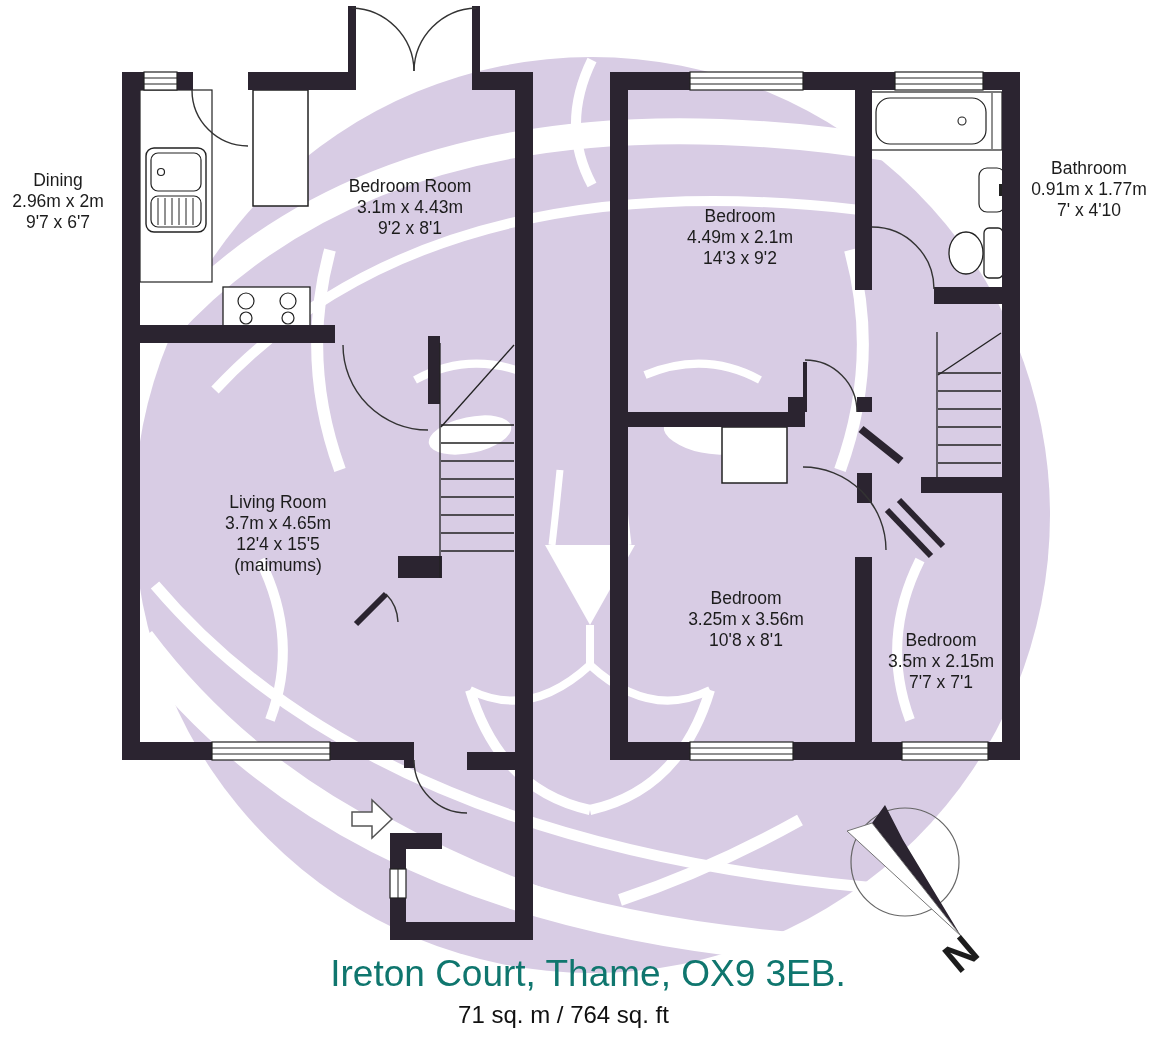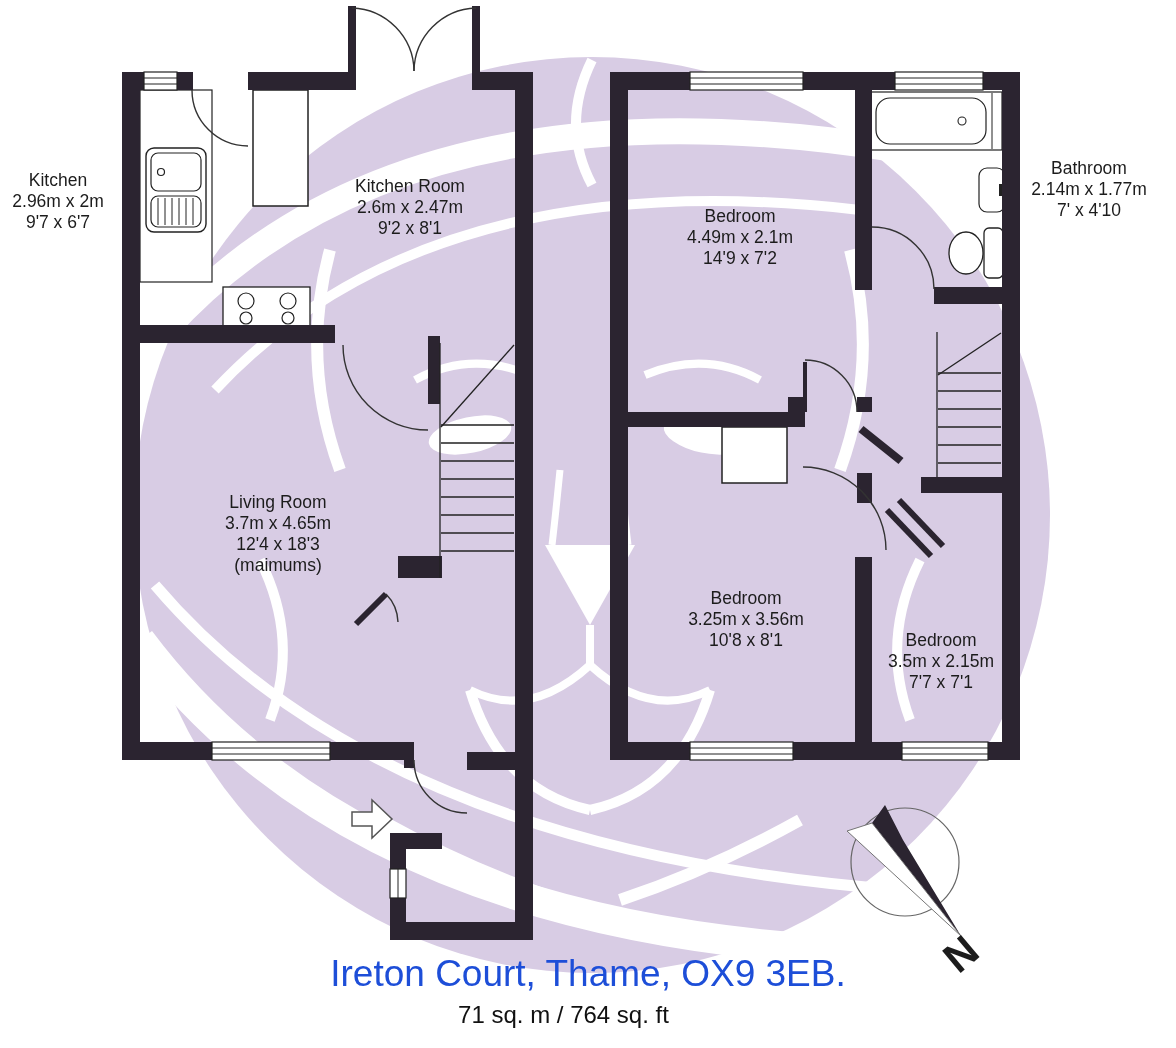--- a/index.html
+++ b/index.html
@@ -3,21 +3,21 @@
 <meta charset="utf-8">
 <style>
   html,body{margin:0;padding:0;background:#fff;}
   #stage{position:relative;width:1176px;height:1048px;background:#fff;overflow:hidden;
          font-family:"Liberation Sans",sans-serif;}
   #plan-svg{position:absolute;left:0;top:0;}
   .room-label{position:absolute;text-align:center;color:#1c1c1c;
               font-size:17.5px;line-height:21px;letter-spacing:0px;}
   .room-label div{white-space:nowrap;}
   #address{position:absolute;left:0;top:953px;width:1176px;text-align:center;
-           font-size:37px;color:#1d4ed8;}
+           font-size:37px;color:#0f766e;}
   #area{position:absolute;left:0;top:1001px;width:1127px;text-align:center;
         font-size:24px;color:#111;}
 </style>
 </head>
 <body>
 
 <div id="stage">
 
 <svg id="plan-svg" width="1176" height="1048" viewBox="0 0 1176 1048">
 
@@ -210,47 +210,47 @@
 
   <g>
     <circle cx="905" cy="862" r="54" fill="none" stroke="#666" stroke-width="1.2"></circle>
     <polygon points="885,805 903,840 961,936 872,823" fill="#2b2430"></polygon>
     <polygon points="872,823 961,936 847,831" fill="#fff" stroke="#666" stroke-width="0.9"></polygon>
     <text transform="translate(970,965) rotate(-40)" text-anchor="middle" font-size="42" font-weight="bold" fill="#1c1c1c" font-family="Liberation Sans, sans-serif">N</text>
   </g>
 </svg>
 
   <div class="room-label" style="left:0px;top:170px;width:116px">
-    <div>Kitchen</div>
+    <div>Dining</div>
     <div>2.96m x 2m</div>
     <div>9'7 x 6'7</div>
   </div>
 
   <div class="room-label" style="left:330px;top:176px;width:160px">
-    <div>Kitchen Room</div>
-    <div>2.6m x 2.47m</div>
+    <div>Bedroom Room</div>
+    <div>3.1m x 4.43m</div>
     <div>9'2 x 8'1</div>
   </div>
 
   <div class="room-label" style="left:660px;top:206px;width:160px">
     <div>Bedroom</div>
     <div>4.49m x 2.1m</div>
-    <div>14'9 x 7'2</div>
+    <div>14'3 x 9'2</div>
   </div>
 
   <div class="room-label" style="left:1016px;top:158px;width:146px">
     <div>Bathroom</div>
-    <div>2.14m x 1.77m</div>
+    <div>0.91m x 1.77m</div>
     <div>7' x 4'10</div>
   </div>
 
   <div class="room-label" style="left:198px;top:492px;width:160px">
     <div>Living Room</div>
     <div>3.7m x 4.65m</div>
-    <div>12'4 x 18'3</div>
+    <div>12'4 x 15'5</div>
     <div>(maimums)</div>
   </div>
 
   <div class="room-label" style="left:666px;top:588px;width:160px">
     <div>Bedroom</div>
     <div>3.25m x 3.56m</div>
     <div>10'8 x 8'1</div>
   </div>
 
   <div class="room-label" style="left:861px;top:630px;width:160px">

